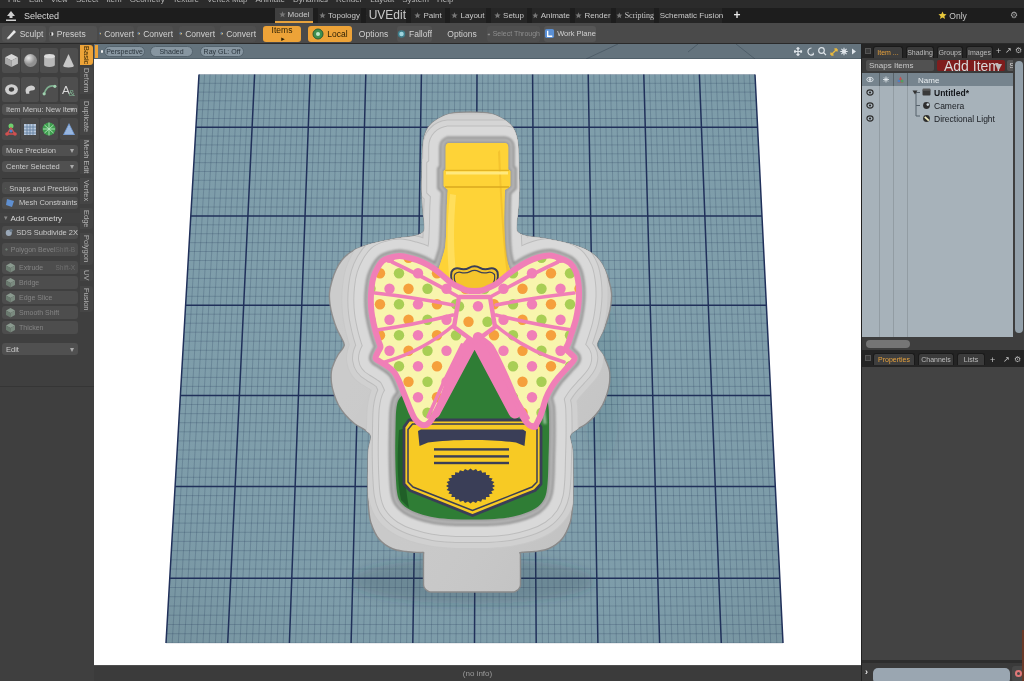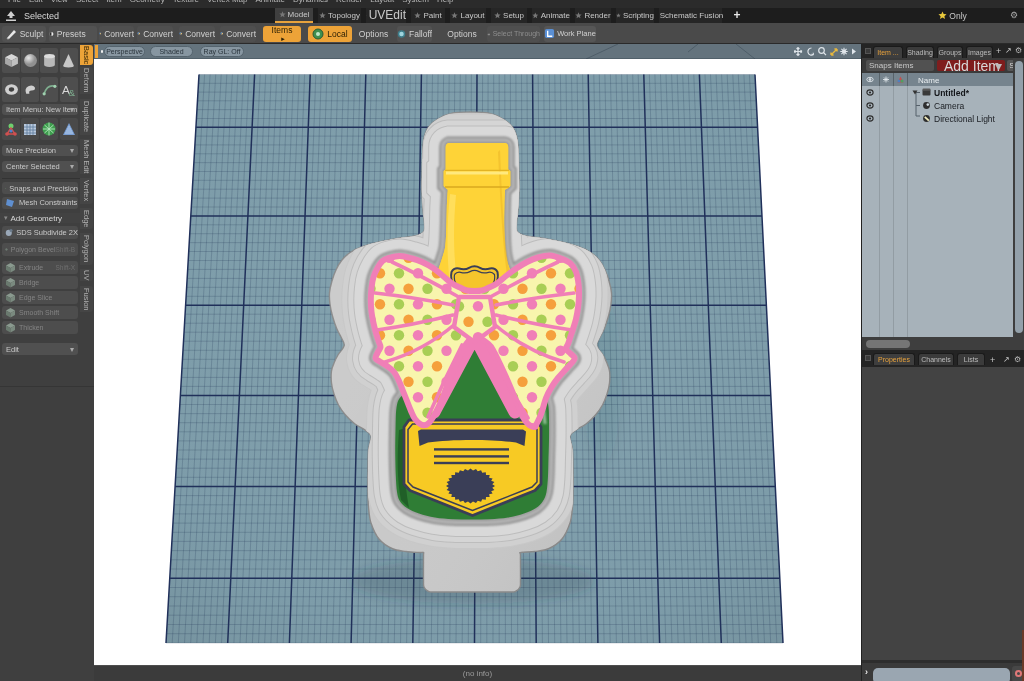--- a/index.html
+++ b/index.html
@@ -89,21 +89,21 @@
           <path d="M5,0.5 L6.3,3.4 9.5,3.7 7.1,5.8 7.8,9 5,7.3 2.2,9 2.9,5.8 0.5,3.7 3.7,3.4 Z" fill="#777"></path>
         </svg>
         <span style="color:#c9c9c9;font-size:8px;">Animate</span>
       </div>
       <div style="position:relative;width:36px;height:15px;background:#262626;margin-right:5px;display:flex;align-items:center;justify-content:center;white-space:nowrap;">
 <svg width="7" height="7" viewBox="0 0 10 10" style="margin-right:2px;">
           <path d="M5,0.5 L6.3,3.4 9.5,3.7 7.1,5.8 7.8,9 5,7.3 2.2,9 2.9,5.8 0.5,3.7 3.7,3.4 Z" fill="#777"></path>
         </svg>
         <span style="color:#c9c9c9;font-size:8px;">Render</span>
       </div>
-      <div style="position:relative;width:38px;height:15px;background:#262626;margin-right:5px;display:flex;align-items:center;justify-content:space-between;white-space:nowrap;">
+      <div style="position:relative;width:38px;height:15px;background:#262626;margin-right:5px;display:flex;align-items:center;justify-content:space-between;white-space:nowrap;font-family:Liberation Serif, serif;">
 <svg width="7" height="7" viewBox="0 0 10 10" style="margin-right:2px;">
           <path d="M5,0.5 L6.3,3.4 9.5,3.7 7.1,5.8 7.8,9 5,7.3 2.2,9 2.9,5.8 0.5,3.7 3.7,3.4 Z" fill="#777"></path>
         </svg>
         <span style="color:#c9c9c9;font-size:8px;">Scripting</span>
       </div>
       <div style="position:relative;width:63px;height:15px;background:#262626;margin-right:5px;display:flex;align-items:center;justify-content:center;white-space:nowrap;">
 <svg width="7" height="7" viewBox="0 0 10 10" style="margin-right:2px;">
           <path d="M5,0.5 L6.3,3.4 9.5,3.7 7.1,5.8 7.8,9 5,7.3 2.2,9 2.9,5.8 0.5,3.7 3.7,3.4 Z" fill="#777"></path>
         </svg>
         <span style="color:#c9c9c9;font-size:8px;">Schematic Fusion</span>

